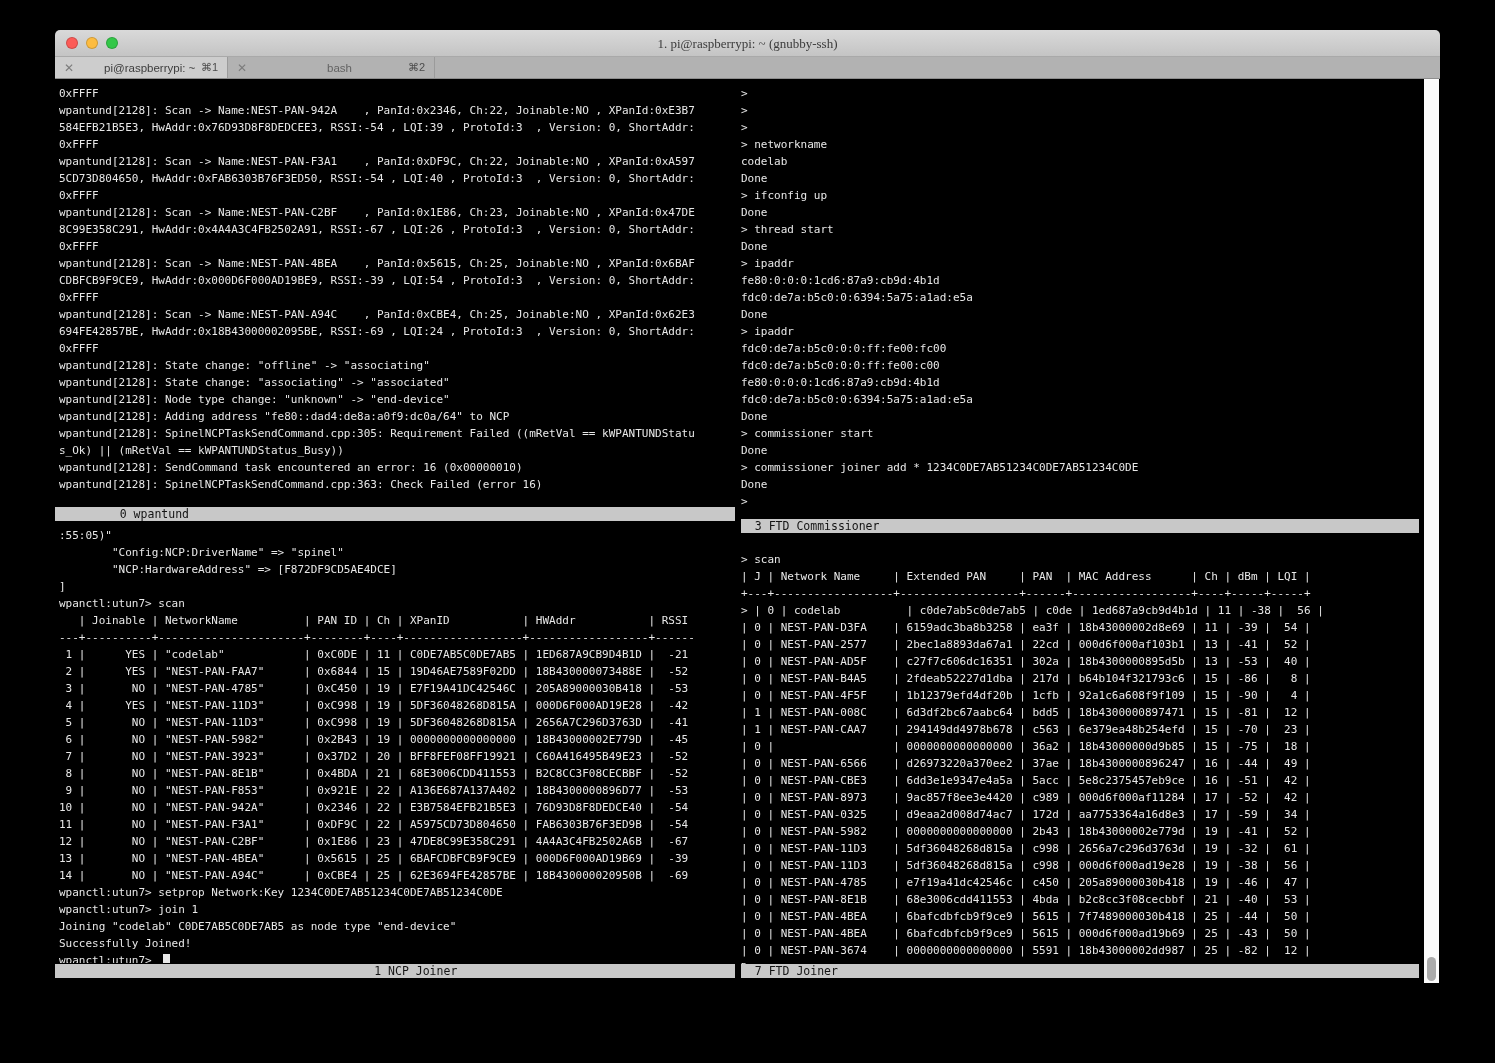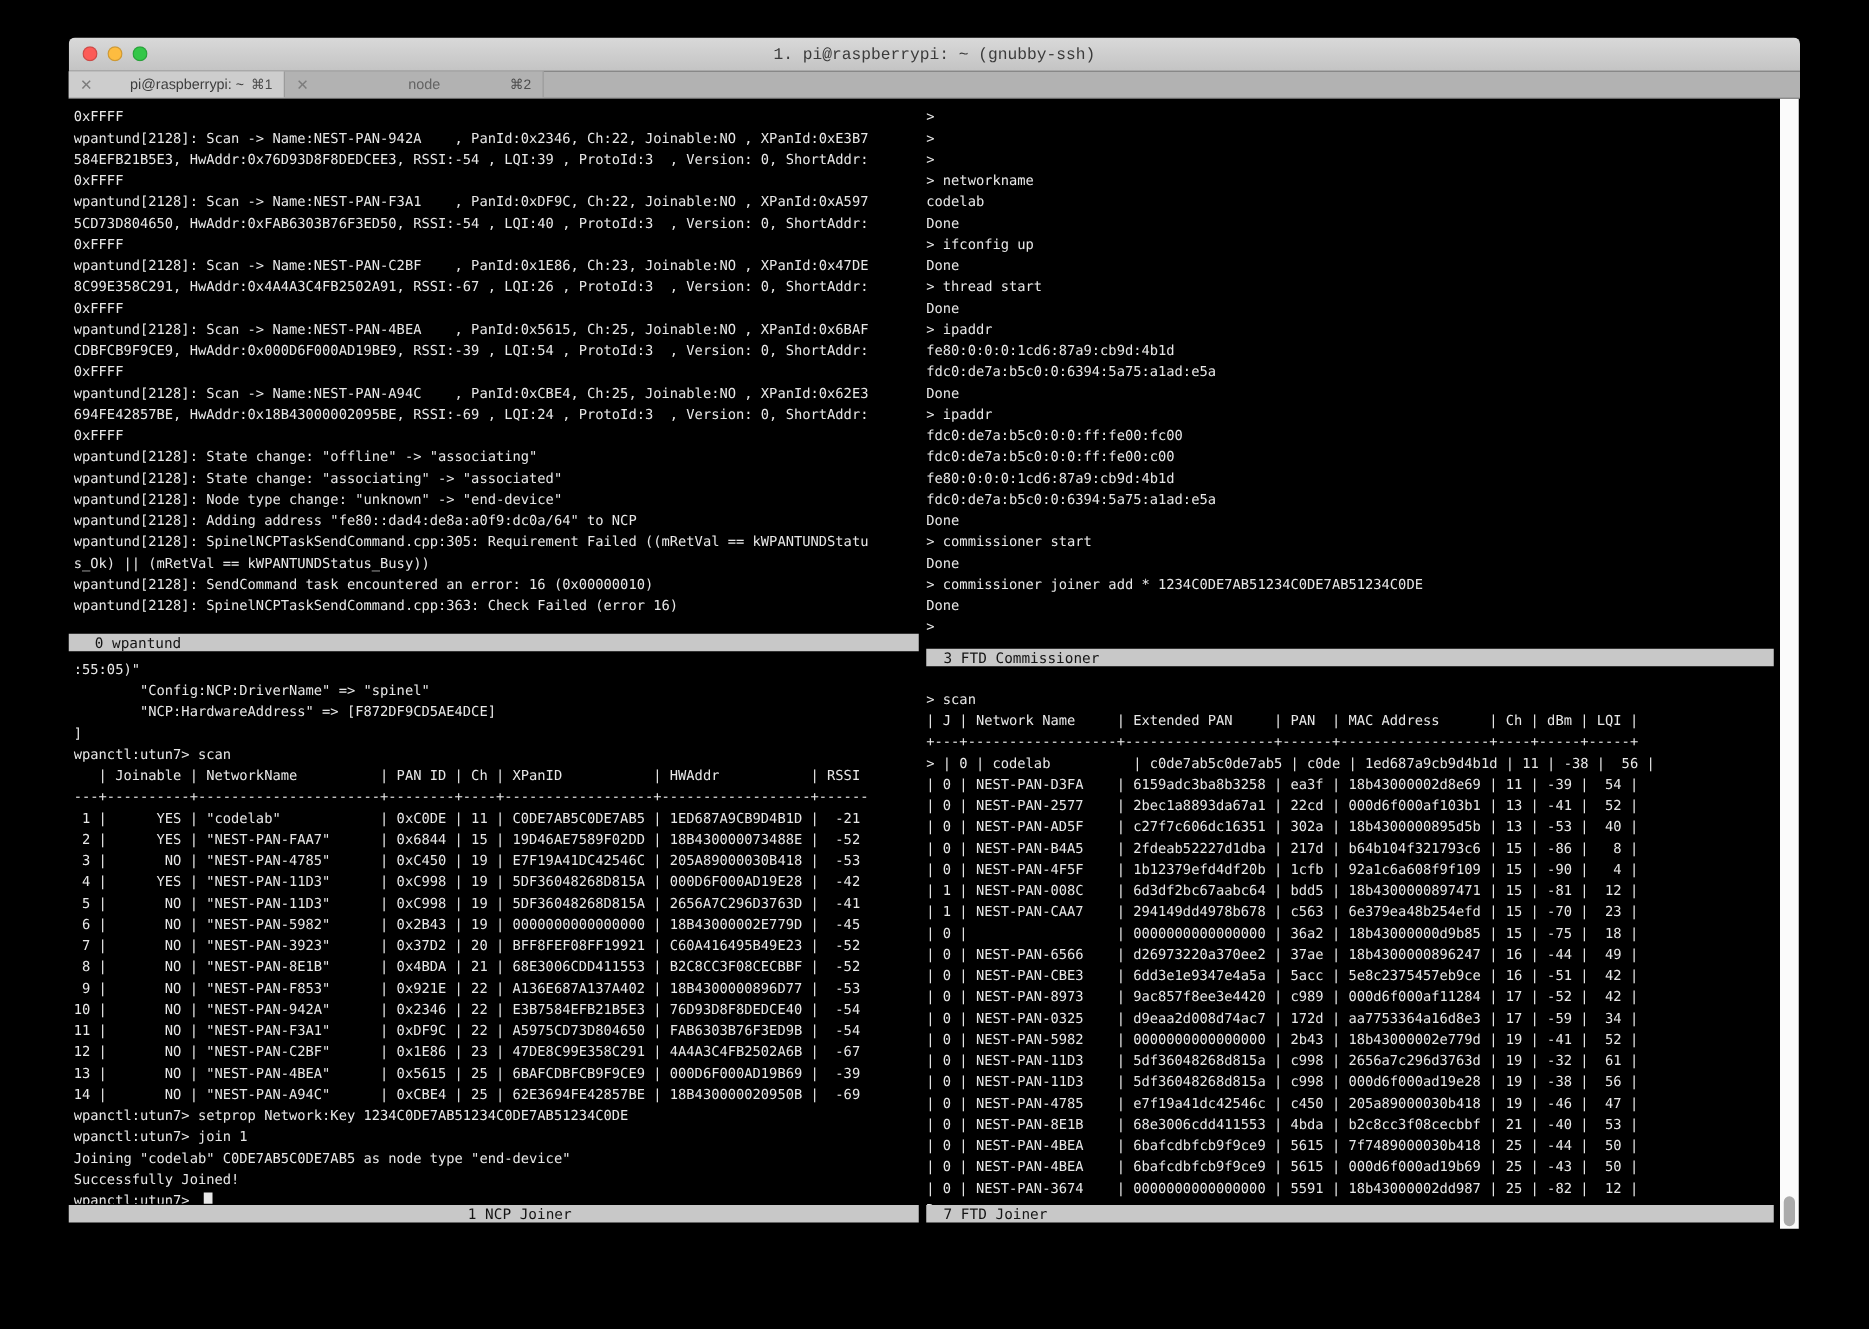--- a/index.html
+++ b/index.html
@@ -7,21 +7,21 @@
               font-family:"DejaVu Sans Mono", monospace; }
 
   .window { position:absolute; left:55px; top:30px; width:1385px; height:955px;
             background:#000; border-radius:5px 5px 0 0; }
 
   
   .titlebar { position:absolute; left:0; top:0; width:100%; height:27px;
               background:linear-gradient(#d9d9d9,#c4c4c4);
               border-bottom:1px solid #a9a9a9; border-radius:5px 5px 0 0; }
   .win-title { position:absolute; left:0; right:0; top:6px; text-align:center;
-               font-family:Liberation Mono, monospace; font-size:13px; color:#3b3b3b; }
+               font-family:Liberation Serif, serif; font-size:13px; color:#3b3b3b; }
   .tl { position:absolute; top:7px; width:12px; height:12px; border-radius:50%;
         border:1px solid rgba(0,0,0,0.18); }
   .tl.r { left:11px; } .tl.y { left:31px; } .tl.g { left:51px; }
 
   
   .tabbar { position:absolute; left:0; top:27px; width:100%; height:22px;
             background:#b2b2b2; border-bottom:1px solid #8d8d8d; display:flex; }
   .tab { height:100%; display:flex; align-items:center; padding:0 9px;
          border-right:1px solid #9b9b9b; font-family:"Liberation Sans", sans-serif; }
   .tab.active { width:173px; background:#cdcdcd; }
@@ -37,21 +37,21 @@
   .pane { position:absolute; overflow:hidden; }
   .pane pre { font-family:"DejaVu Sans Mono", monospace; font-size:11px;
               line-height:17px; color:#e8e8e8; white-space:pre; }
   .pane-tl { left:4px;   top:6px;   width:676px; height:422px; }
   .pane-tr { left:686px; top:6px;   width:683px; height:422px; }
   .pane-bl { left:4px;   top:448px; width:676px; height:436px; }
   .pane-br { left:686px; top:472px; width:683px; height:436px; }
 
   .caption { position:absolute; height:14px; background:#c8c8c8; color:#141414;
              font-size:11.5px; line-height:14px; white-space:pre; overflow:hidden; }
-  .cap-tl { left:0;     top:428px; width:680px; }
+  .cap-tl { left:0;     top:428px; width:680px;padding-left:44px; }
   .cap-tr { left:686px; top:428px; width:678px;margin-top:12px; }
   .cap-bl { left:0;     top:885px; width:680px;text-align:center; }
   .cap-br { left:686px; top:885px; width:678px; }
 
   .cursor { position:absolute; left:calc(15ch); top:427px; width:7px; height:14px;
             background:#e8e8e8; font-size:11.5px; }
 
   
   .scrollbar { position:absolute; left:1369px; top:0; width:15px; height:904px;
                background:#fbfbfb; }
@@ -71,21 +71,21 @@
   </div>
 
   <div class="tabbar">
     <div class="tab active">
       <span class="tab-close">✕</span>
       <span class="tab-label">pi@raspberrypi: ~ (g...</span>
       <span class="tab-key">⌘1</span>
     </div>
     <div class="tab inactive">
       <span class="tab-close">✕</span>
-      <span class="tab-label">node</span>
+      <span class="tab-label">bash</span>
       <span class="tab-key">⌘2</span>
     </div>
   </div>
 
   <div class="content">
 
     <div class="pane pane-tl">
       <pre>0xFFFF
 wpantund[2128]: Scan -&gt; Name:NEST-PAN-942A    , PanId:0x2346, Ch:22, Joinable:NO , XPanId:0xE3B7
 584EFB21B5E3, HwAddr:0x76D93D8F8DEDCEE3, RSSI:-54 , LQI:39 , ProtoId:3  , Version: 0, ShortAddr:

